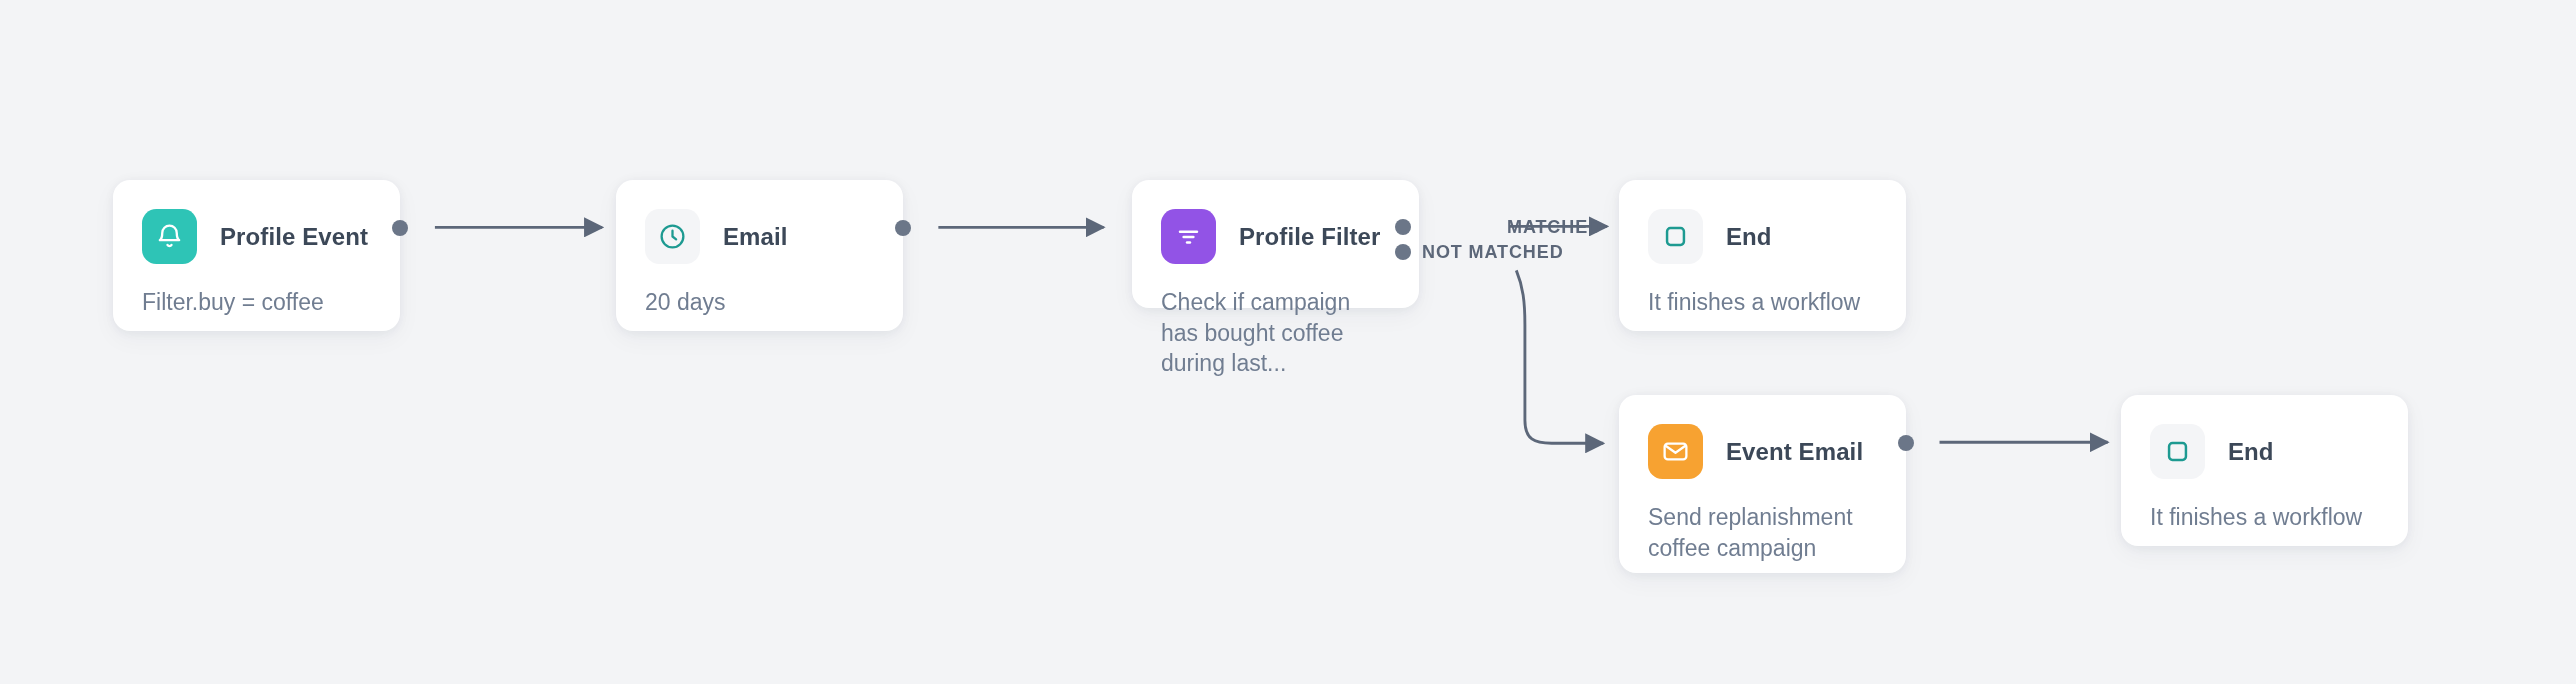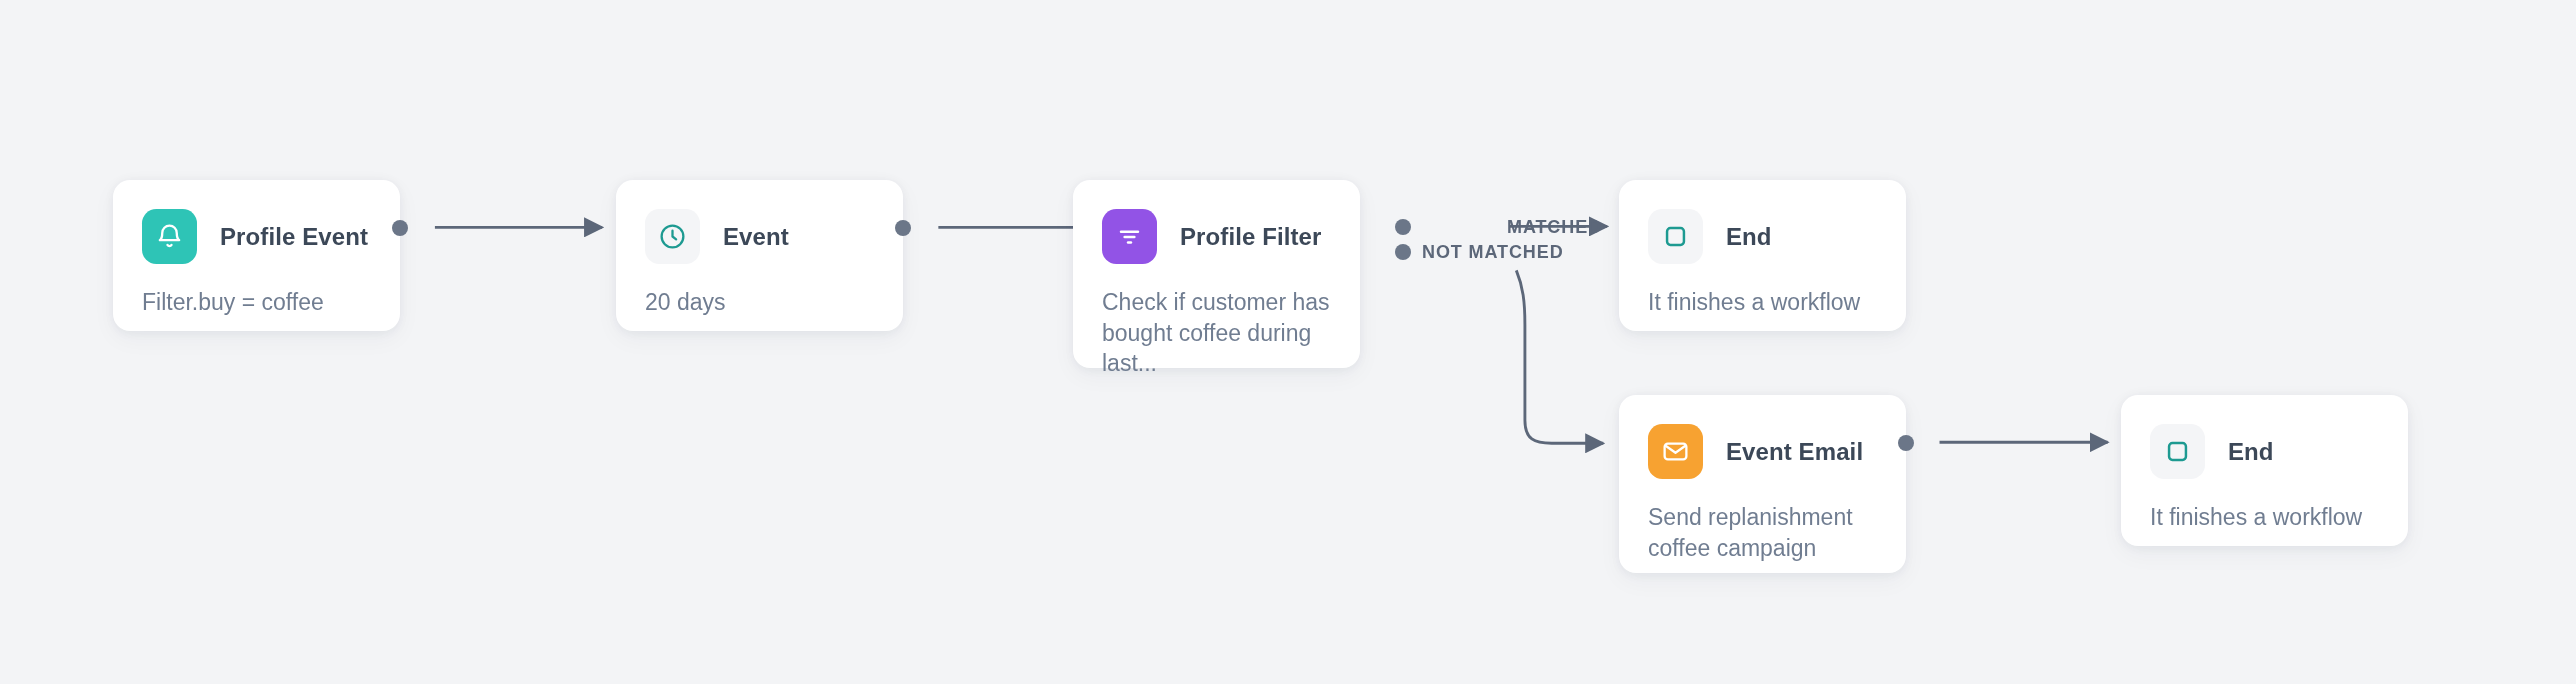--- a/index.html
+++ b/index.html
@@ -131,38 +131,38 @@
   <div class="port" style="left:392px; top:220px;"></div>
 
   <div class="node" style="left:616px; top:180px; width:287px; height:151px;">
     <div class="node-head">
       <div class="node-icon icon-grey">
         <svg width="29" height="29" viewBox="0 0 24 24" fill="none" stroke="#1d9a91" stroke-width="1.9" stroke-linecap="round" stroke-linejoin="round">
           <circle cx="12" cy="12" r="9"></circle>
           <path d="M12 7.2V12l3 2.4"></path>
         </svg>
       </div>
-      <div class="node-title">Event</div>
+      <div class="node-title">Email</div>
     </div>
     <div class="node-desc">20 days</div>
   </div>
   <div class="port" style="left:895px; top:220px;"></div>
 
-  <div class="node" style="left:1073px; top:180px; width:287px; height:188px;">
+  <div class="node" style="left:1132px; top:180px; width:287px; height:128px;">
     <div class="node-head">
       <div class="node-icon icon-purple">
         <svg width="29" height="29" viewBox="0 0 24 24" stroke="#ffffff" stroke-width="2.1" stroke-linecap="round">
           <line x1="5" y1="8" x2="19" y2="8"></line>
           <line x1="8" y1="12.5" x2="16" y2="12.5"></line>
           <line x1="10.8" y1="17" x2="13.2" y2="17"></line>
         </svg>
       </div>
       <div class="node-title">Profile Filter</div>
     </div>
-    <div class="node-desc">Check if customer has bought coffee during last...</div>
+    <div class="node-desc">Check if campaign has bought coffee during last...</div>
   </div>
   <div class="port" style="left:1395px; top:219px;"></div>
   <div class="port" style="left:1395px; top:244px;"></div>
 
   <div class="branch-label" style="left:1507px; top:217px;">MATCHED</div>
   <div class="branch-label" style="left:1422px; top:242px;">NOT MATCHED</div>
 
   <div class="node" style="left:1619px; top:180px; width:287px; height:151px;">
     <div class="node-head">
       <div class="node-icon icon-grey">

